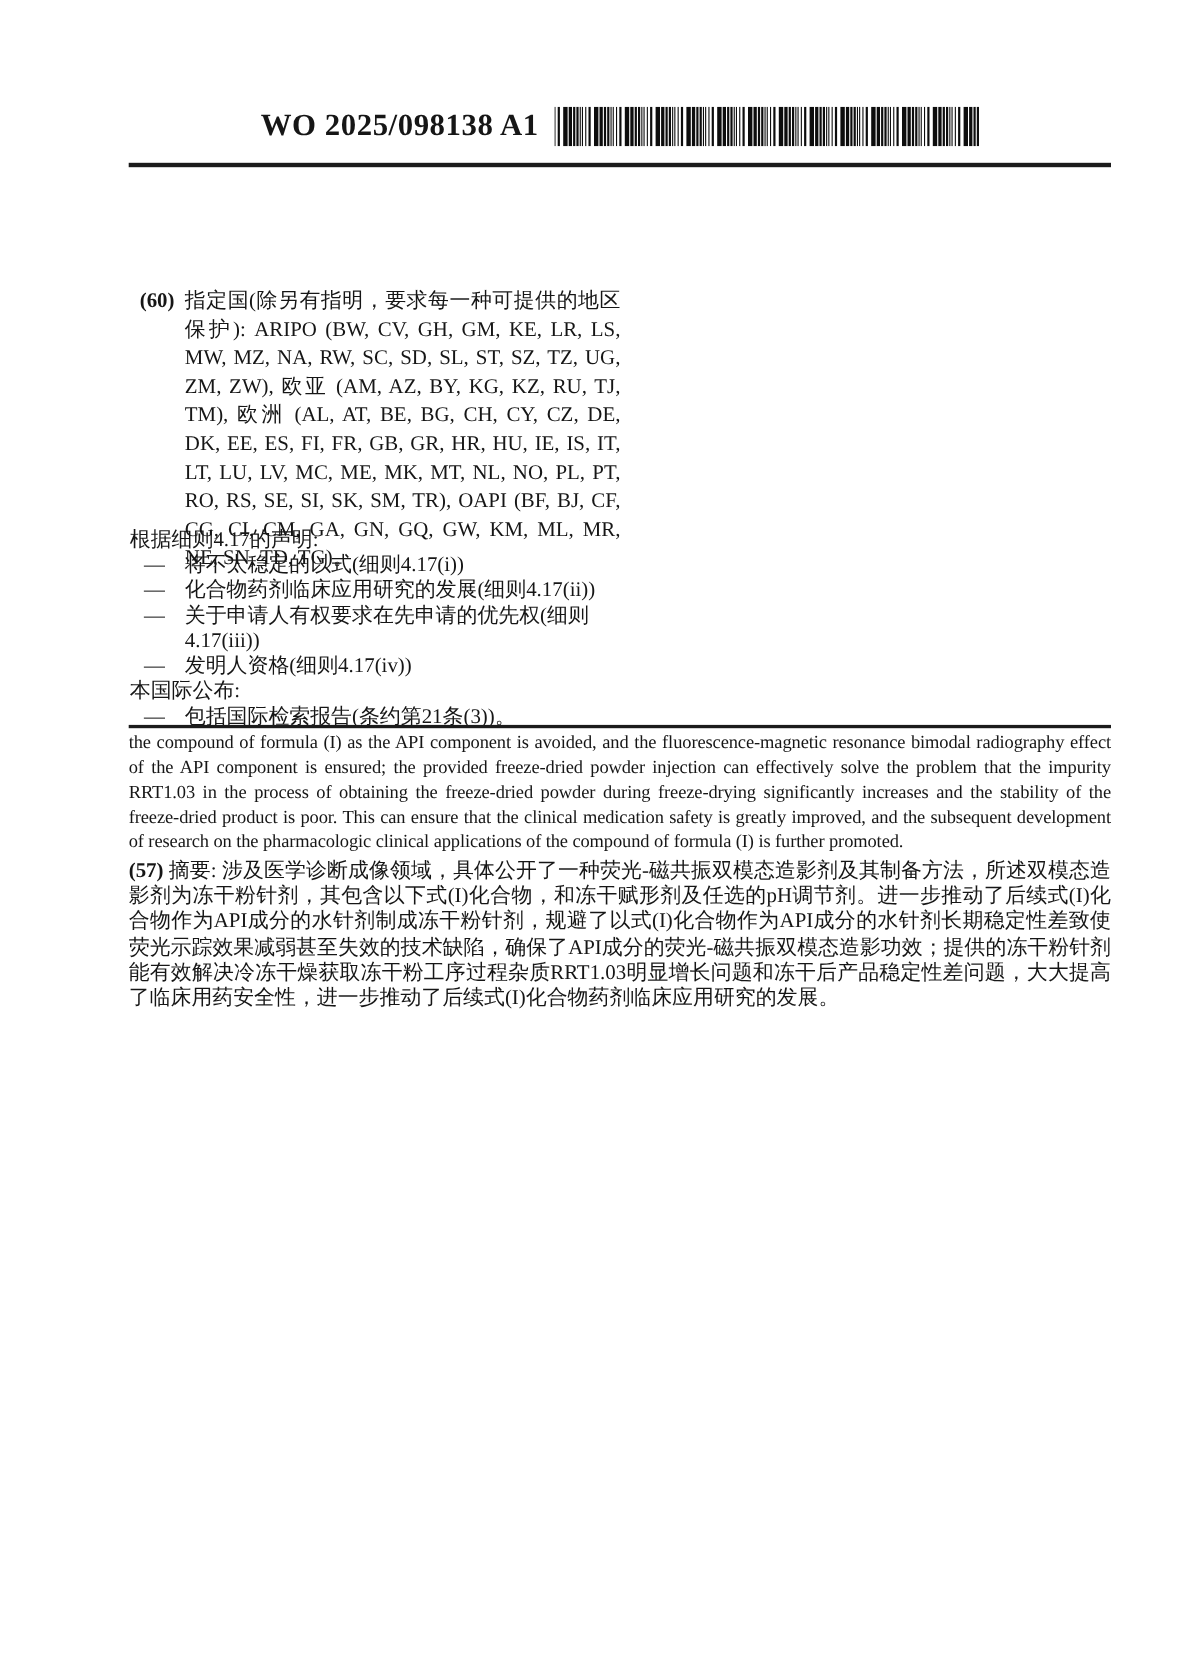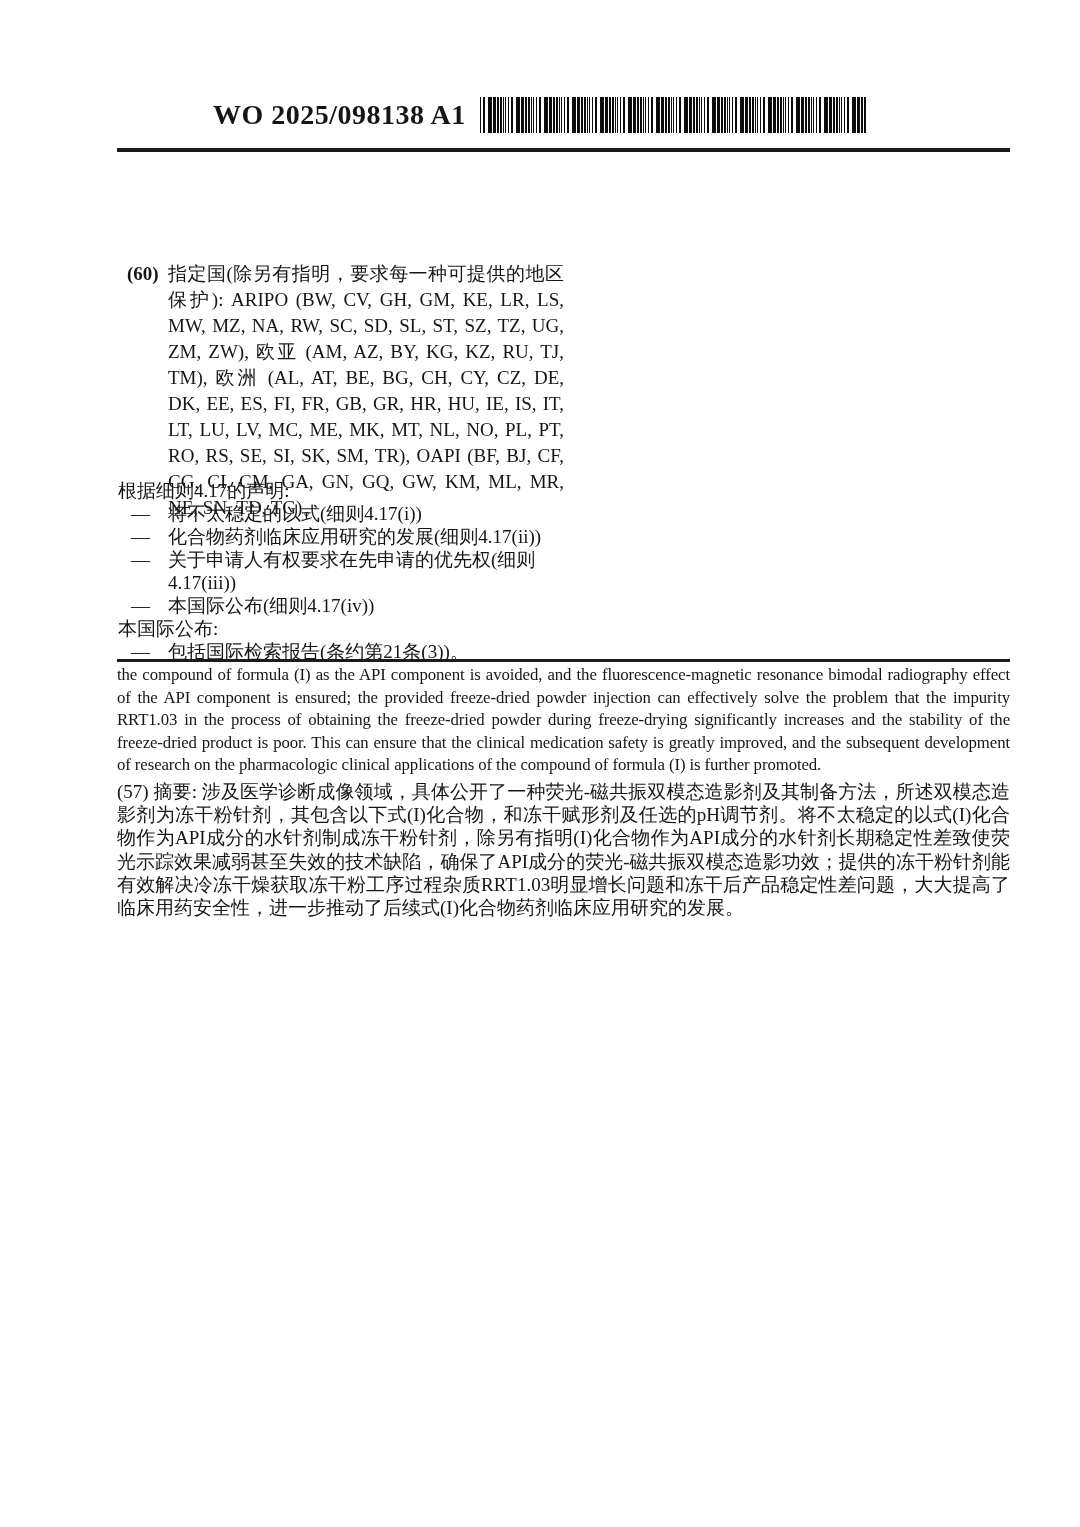--- a/index.html
+++ b/index.html
@@ -13,21 +13,21 @@
     overflow: hidden;
   }
   
   .header-row {
     position: absolute;
     top: 94px; left: 117px;
     width: 893px; height: 42px;
     display: flex; align-items: center;
   }
   .doc-number {
-    margin-left: 96px;
+    margin-left: 120px;
     font-weight: bold;
     font-size: 28px;
     letter-spacing: 0.5px;
     white-space: nowrap;
   }
   .barcode {
     flex: 1;
     height: 36px;
     margin-left: 14px;
     margin-right: 22px;
@@ -100,21 +100,21 @@
     letter-spacing: -0.1px;
   }
   .abstract {
     position: absolute;
     top: 780px; left: 117px;
     width: 893px;
     font-size: 19px;
     line-height: 23.2px;
     text-align: justify;
   }
-  .abstract .num { font-weight: normal; }
+  .abstract .num { font-weight: bold; }
 </style>
 </head>
 <body>
 
 <div class="page">
 
   <div class="header-row">
     <div class="doc-number">WO 2025/098138 A1</div>
     <div class="barcode" id="barcode">
         <span class="bar" style="width: 1px;"></span>
@@ -355,37 +355,37 @@
     <div class="decl-item">
       <span class="dash">—</span>
       <span>化合物药剂临床应用研究的发展(细则4.17(ii))</span>
     </div>
     <div class="decl-item">
       <span class="dash">—</span>
       <span>关于申请人有权要求在先申请的优先权(细则4.17(iii))</span>
     </div>
     <div class="decl-item">
       <span class="dash">—</span>
-      <span>本国际公布(细则4.17(iv))</span>
+      <span>发明人资格(细则4.17(iv))</span>
     </div>
   </div>
 
   <div class="decl-block decl-publication">
     <div class="decl-heading">本国际公布:</div>
     <div class="decl-item">
       <span class="dash">—</span>
       <span>包括国际检索报告(条约第21条(3))。</span>
     </div>
   </div>
 
   <div class="rule-mid"></div>
 
   <div class="english-cont">the compound of formula (I) as the API component is avoided, and the fluorescence-magnetic resonance bimodal radiography effect of the API component is ensured; the provided freeze-dried powder injection can effectively solve the problem that the impurity RRT1.03 in the process of obtaining the freeze-dried powder during freeze-drying significantly increases and the stability of the freeze-dried product is poor. This can ensure that the clinical medication safety is greatly improved, and the subsequent development of research on the pharmacologic clinical applications of the compound of formula (I) is further promoted.</div>
 
   <div class="abstract">
     <span class="num">(57)</span>
     <span> </span>
     <span>摘要:</span>
     <span> </span>
-    <span>涉及医学诊断成像领域，具体公开了一种荧光-磁共振双模态造影剂及其制备方法，所述双模态造影剂为冻干粉针剂，其包含以下式(I)化合物，和冻干赋形剂及任选的pH调节剂。将不太稳定的以式(I)化合物作为API成分的水针剂制成冻干粉针剂，除另有指明(I)化合物作为API成分的水针剂长期稳定性差致使荧光示踪效果减弱甚至失效的技术缺陷，确保了API成分的荧光-磁共振双模态造影功效；提供的冻干粉针剂能有效解决冷冻干燥获取冻干粉工序过程杂质RRT1.03明显增长问题和冻干后产品稳定性差问题，大大提高了临床用药安全性，进一步推动了后续式(I)化合物药剂临床应用研究的发展。</span>
+    <span>涉及医学诊断成像领域，具体公开了一种荧光-磁共振双模态造影剂及其制备方法，所述双模态造影剂为冻干粉针剂，其包含以下式(I)化合物，和冻干赋形剂及任选的pH调节剂。进一步推动了后续式(I)化合物作为API成分的水针剂制成冻干粉针剂，规避了以式(I)化合物作为API成分的水针剂长期稳定性差致使荧光示踪效果减弱甚至失效的技术缺陷，确保了API成分的荧光-磁共振双模态造影功效；提供的冻干粉针剂能有效解决冷冻干燥获取冻干粉工序过程杂质RRT1.03明显增长问题和冻干后产品稳定性差问题，大大提高了临床用药安全性，进一步推动了后续式(I)化合物药剂临床应用研究的发展。</span>
   </div>
 
 </div>
 
 </body></html>

